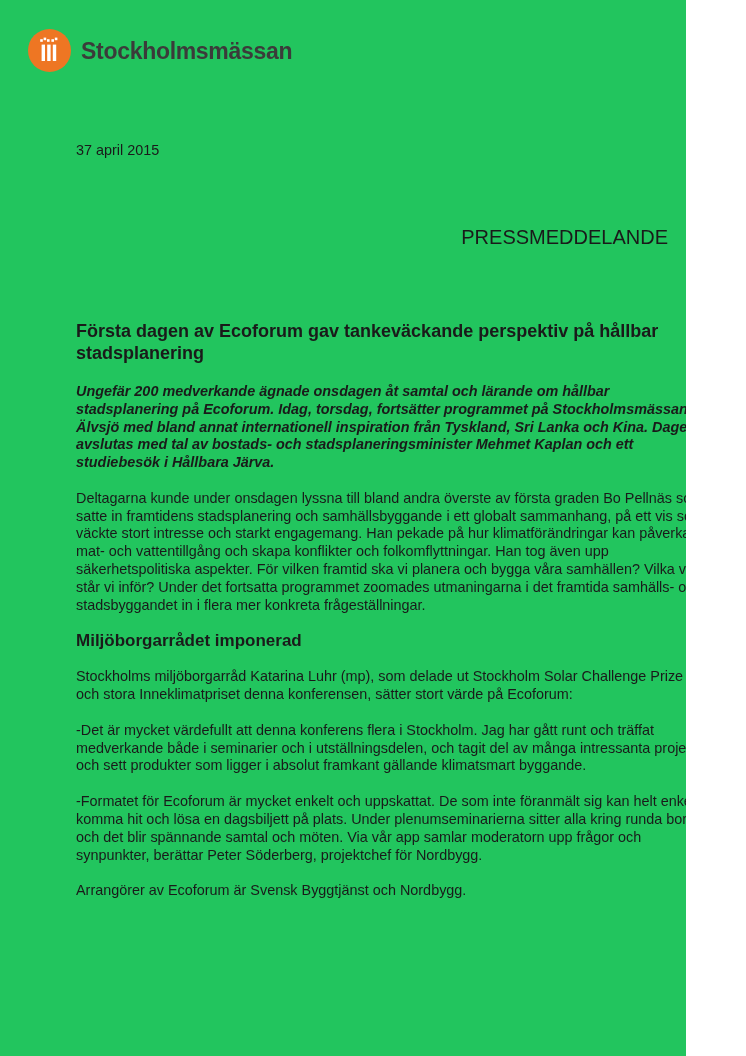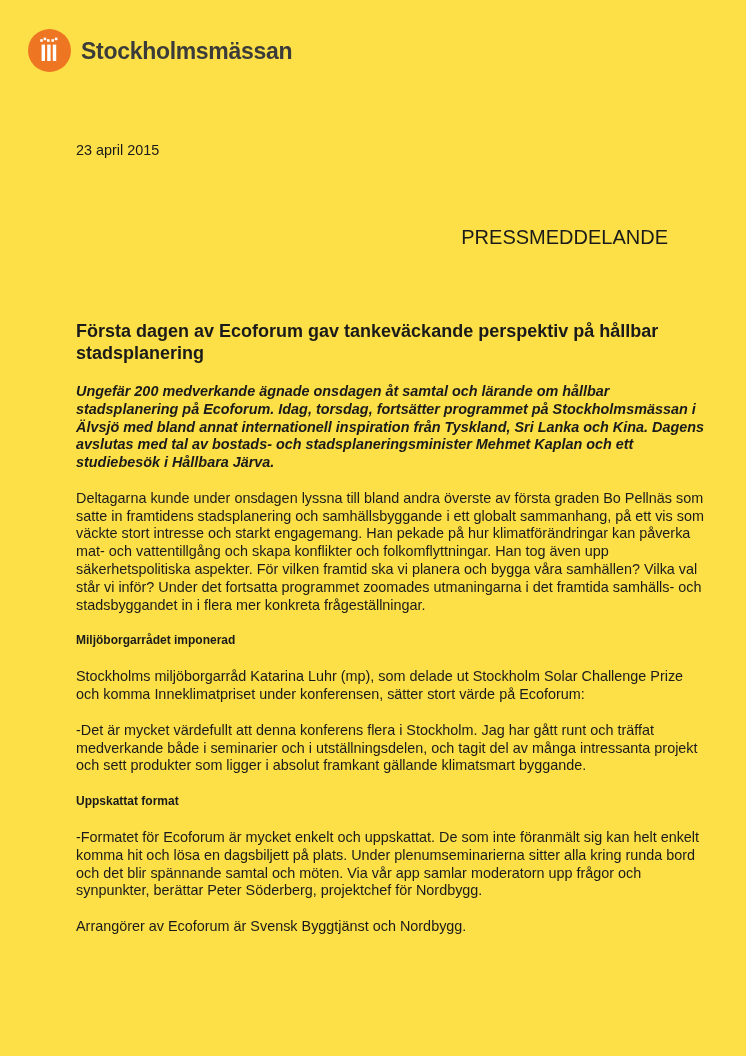--- a/index.html
+++ b/index.html
@@ -2,23 +2,23 @@
 <html lang="sv"><head>
 <meta charset="utf-8">
 <style>
   html, body {
     margin: 0;
     padding: 0;
     background: #ffffff;
   }
   .page {
     position: relative;
-    width: 746px;
+    width: 686px;
     height: 1056px;
-    background: #fde047;
+    background: #22c55e;
     overflow: hidden;
     font-family: "Liberation Sans", "DejaVu Sans", sans-serif;
     color: #1a1a1a;
     text-decoration: underline;
   }
 
   
   .logo-row {
     position: absolute;
     top: 29px;
@@ -81,21 +81,21 @@
     font-size: 14.4px;
     line-height: 19.5px;
   }
   .body-col p {
     margin: 0 0 18px 0;
     font-size: 14.4px;
     line-height: 17.8px;
   }
   .body-col h2 {
     margin: 0 0 18px 0;
-    font-size: 12px;
+    font-size: 17px;
     line-height: 17.8px;
     font-weight: bold;
   }
 </style>
 </head>
 <body>
 
 <div class="page">
 
   <div class="logo-row">
@@ -110,38 +110,37 @@
         <rect x="26.8" y="8.6" width="2.6" height="2.6" fill="#ffffff"></rect>
 
         <rect x="13.6" y="15.6" width="3.4" height="16.4" fill="#ffffff"></rect>
         <rect x="19.2" y="15.6" width="3.4" height="16.4" fill="#ffffff"></rect>
         <rect x="24.8" y="15.6" width="3.4" height="16.4" fill="#ffffff"></rect>
       </svg>
     </span>
     <span class="wordmark">Stockholmsmässan</span>
   </div>
 
-  <div class="date-line">23 april 2015</div>
+  <div class="date-line">37 april 2015</div>
 
   <div class="presstype-line">PRESSMEDDELANDE</div>
 
   <div class="body-col">
     <h1>Första dagen av Ecoforum gav tankeväckande perspektiv på hållbar stadsplanering</h1>
 
     <p class="lead">Ungefär 200 medverkande ägnade onsdagen åt samtal och lärande om hållbar stadsplanering på Ecoforum. Idag, torsdag, fortsätter programmet på Stockholmsmässan i Älvsjö med bland annat internationell inspiration från Tyskland, Sri Lanka och Kina. Dagens avslutas med tal av bostads- och stadsplaneringsminister Mehmet Kaplan och ett studiebesök i Hållbara Järva.</p>
 
     <p>Deltagarna kunde under onsdagen lyssna till bland andra överste av första graden Bo Pellnäs som satte in framtidens stadsplanering och samhällsbyggande i ett globalt sammanhang, på ett vis som väckte stort intresse och starkt engagemang. Han pekade på hur klimatförändringar kan påverka mat- och vattentillgång och skapa konflikter och folkomflyttningar. Han tog även upp säkerhetspolitiska aspekter. För vilken framtid ska vi planera och bygga våra samhällen? Vilka val står vi inför? Under det fortsatta programmet zoomades utmaningarna i det framtida samhälls- och stadsbyggandet in i flera mer konkreta frågeställningar.</p>
 
     <h2>Miljöborgarrådet imponerad</h2>
 
-    <p>Stockholms miljöborgarråd Katarina Luhr (mp), som delade ut Stockholm Solar Challenge Prize och komma Inneklimatpriset under konferensen, sätter stort värde på Ecoforum:</p>
+    <p>Stockholms miljöborgarråd Katarina Luhr (mp), som delade ut Stockholm Solar Challenge Prize och stora Inneklimatpriset denna konferensen, sätter stort värde på Ecoforum:</p>
 
     <p>-Det är  mycket värdefullt att denna konferens flera i Stockholm. Jag har gått runt och träffat medverkande både i seminarier och i utställningsdelen, och tagit del av många intressanta projekt och sett produkter som ligger i absolut framkant gällande klimatsmart byggande.</p>
 
-    <h2>Uppskattat format</h2>
 
     <p>-Formatet för Ecoforum är mycket enkelt och uppskattat. De som inte föranmält sig kan helt enkelt komma hit och lösa en dagsbiljett på plats. Under plenumseminarierna sitter alla kring runda bord och det blir spännande samtal och möten. Via vår app samlar moderatorn upp frågor och synpunkter, berättar Peter Söderberg, projektchef för Nordbygg.</p>
 
     <p>Arrangörer av Ecoforum är Svensk Byggtjänst och Nordbygg.</p>
 
   </div>
 
 </div>
 
 </body></html>

